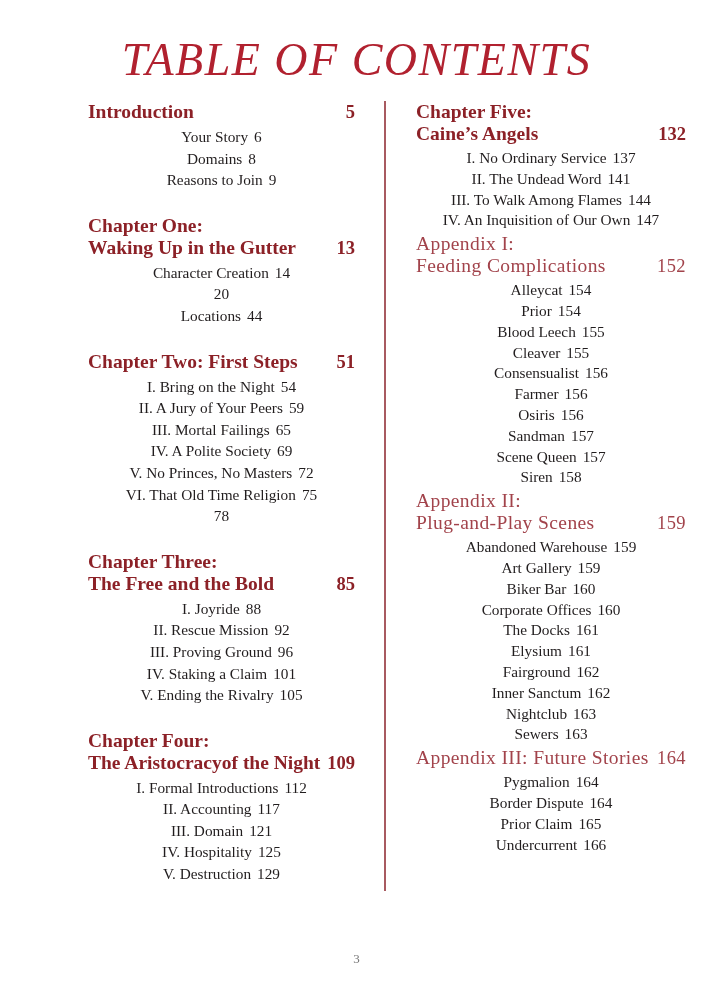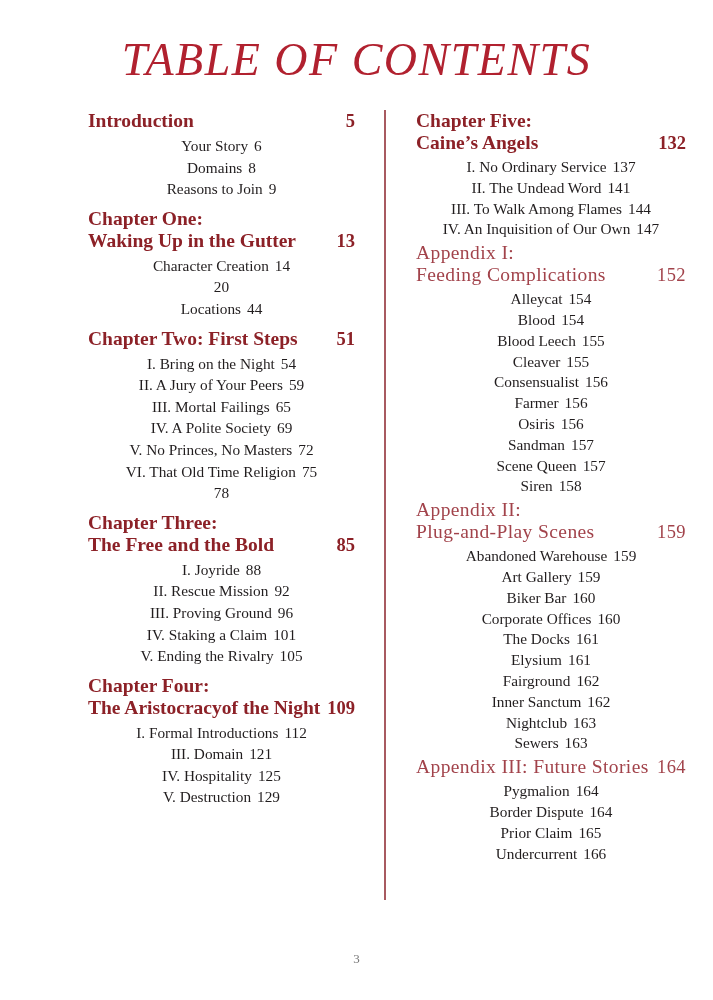--- a/index.html
+++ b/index.html
@@ -2,27 +2,27 @@
 <html style="--title-red: #b1212f; --chapter-red: #8c2127; --appendix-red: #a2434b; --body-text: #211d1e; --divider: #a85a60; --folio-gray: #757575;"><head>
 <meta charset="utf-8">
 <style>
   html,body{margin:0;padding:0;background:#ffffff;}
   .page{position:relative;width:713px;height:1000px;background:#ffffff;overflow:hidden;
         font-family:"Liberation Serif",serif;}
   .title{position:absolute;top:33px;left:0;width:100%;margin:0;text-align:center;
          font-family:"Liberation Serif",serif;font-style:italic;font-weight:400;
          font-size:46px;letter-spacing:1.5px;white-space:nowrap;
          color:var(--title-red,#b1212f);}
-  .content{position:absolute;top:110px;left:88px;width:600px;display:flex;align-items:flex-start;}
+  .content{position:absolute;top:101px;left:88px;width:600px;display:flex;align-items:flex-start;}
   .col{display:block;}
   .colL{width:267px;}
   .colR{width:270px;}
   .divider{flex:none;width:2px;height:790px;background:var(--divider,#a85a60);
            margin-left:29px;margin-right:30px;}
-  .sec{margin-top:8px;}
+  .sec{margin-top:24px;}
   .colR .sec{margin-top:2px;}
   .col .sec:first-child{margin-top:0;}
   .head{display:flex;justify-content:space-between;align-items:flex-end;margin-bottom:3px;gap:4px;}
   .head-lines{font-size:19.5px;line-height:22px;font-weight:700;letter-spacing:0;}
   .head.chapter .head-lines,.head.chapter .head-page{color:var(--chapter-red,#8c2127);}
   .head.chapter .head-page{font-weight:700;}
   .head.appendix .head-lines,.head.appendix .head-page{color:var(--appendix-red,#a2434b);font-weight:400;letter-spacing:0.4px;}
   .head-page{font-size:18.5px;line-height:22px;flex:none;}
   .row{display:flex;justify-content:center;gap:6px;
        font-size:15.3px;line-height:21.6px;color:var(--body-text,#211d1e);}
@@ -149,20 +149,24 @@
               <div>Chapter Four:</div>
               <div>The Aristocracyof the Night</div>
             </div>
             <div class="head-page">109</div>
           </div>
           <div class="row">
             <span class="lbl">I. Formal Introductions</span>
             <span class="pg">112</span>
           </div>
           <div class="row">
+            <span class="lbl">II. Accounting</span>
+            <span class="pg">117</span>
+          </div>
+          <div class="row">
             <span class="lbl">III. Domain</span>
             <span class="pg">121</span>
           </div>
           <div class="row">
             <span class="lbl">IV. Hospitality</span>
             <span class="pg">125</span>
           </div>
           <div class="row">
             <span class="lbl">V. Destruction</span>
             <span class="pg">129</span>
@@ -202,21 +206,21 @@
               <div>Appendix I:</div>
               <div>Feeding Complications</div>
             </div>
             <div class="head-page">152</div>
           </div>
           <div class="row">
             <span class="lbl">Alleycat</span>
             <span class="pg">154</span>
           </div>
           <div class="row">
-            <span class="lbl">Blood</span>
+            <span class="lbl">Prior</span>
             <span class="pg">154</span>
           </div>
           <div class="row">
             <span class="lbl">Blood Leech</span>
             <span class="pg">155</span>
           </div>
           <div class="row">
             <span class="lbl">Cleaver</span>
             <span class="pg">155</span>
           </div>

